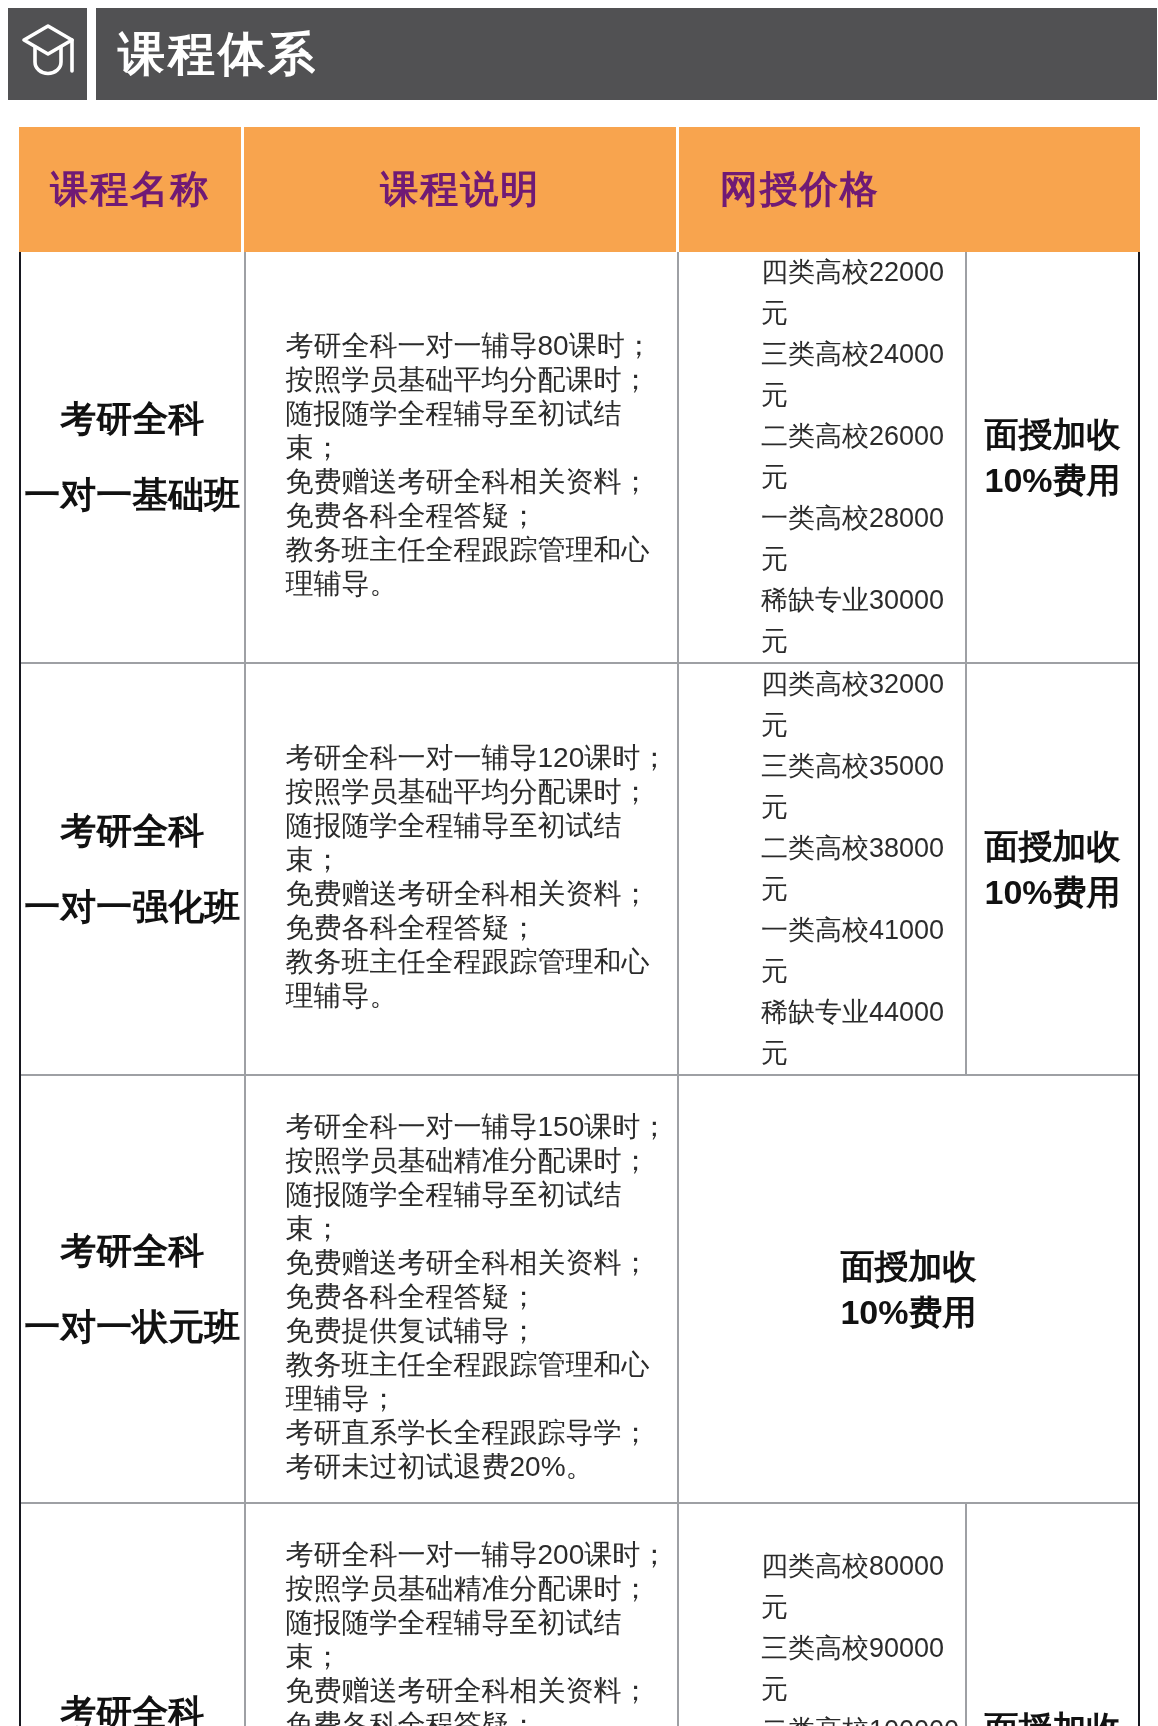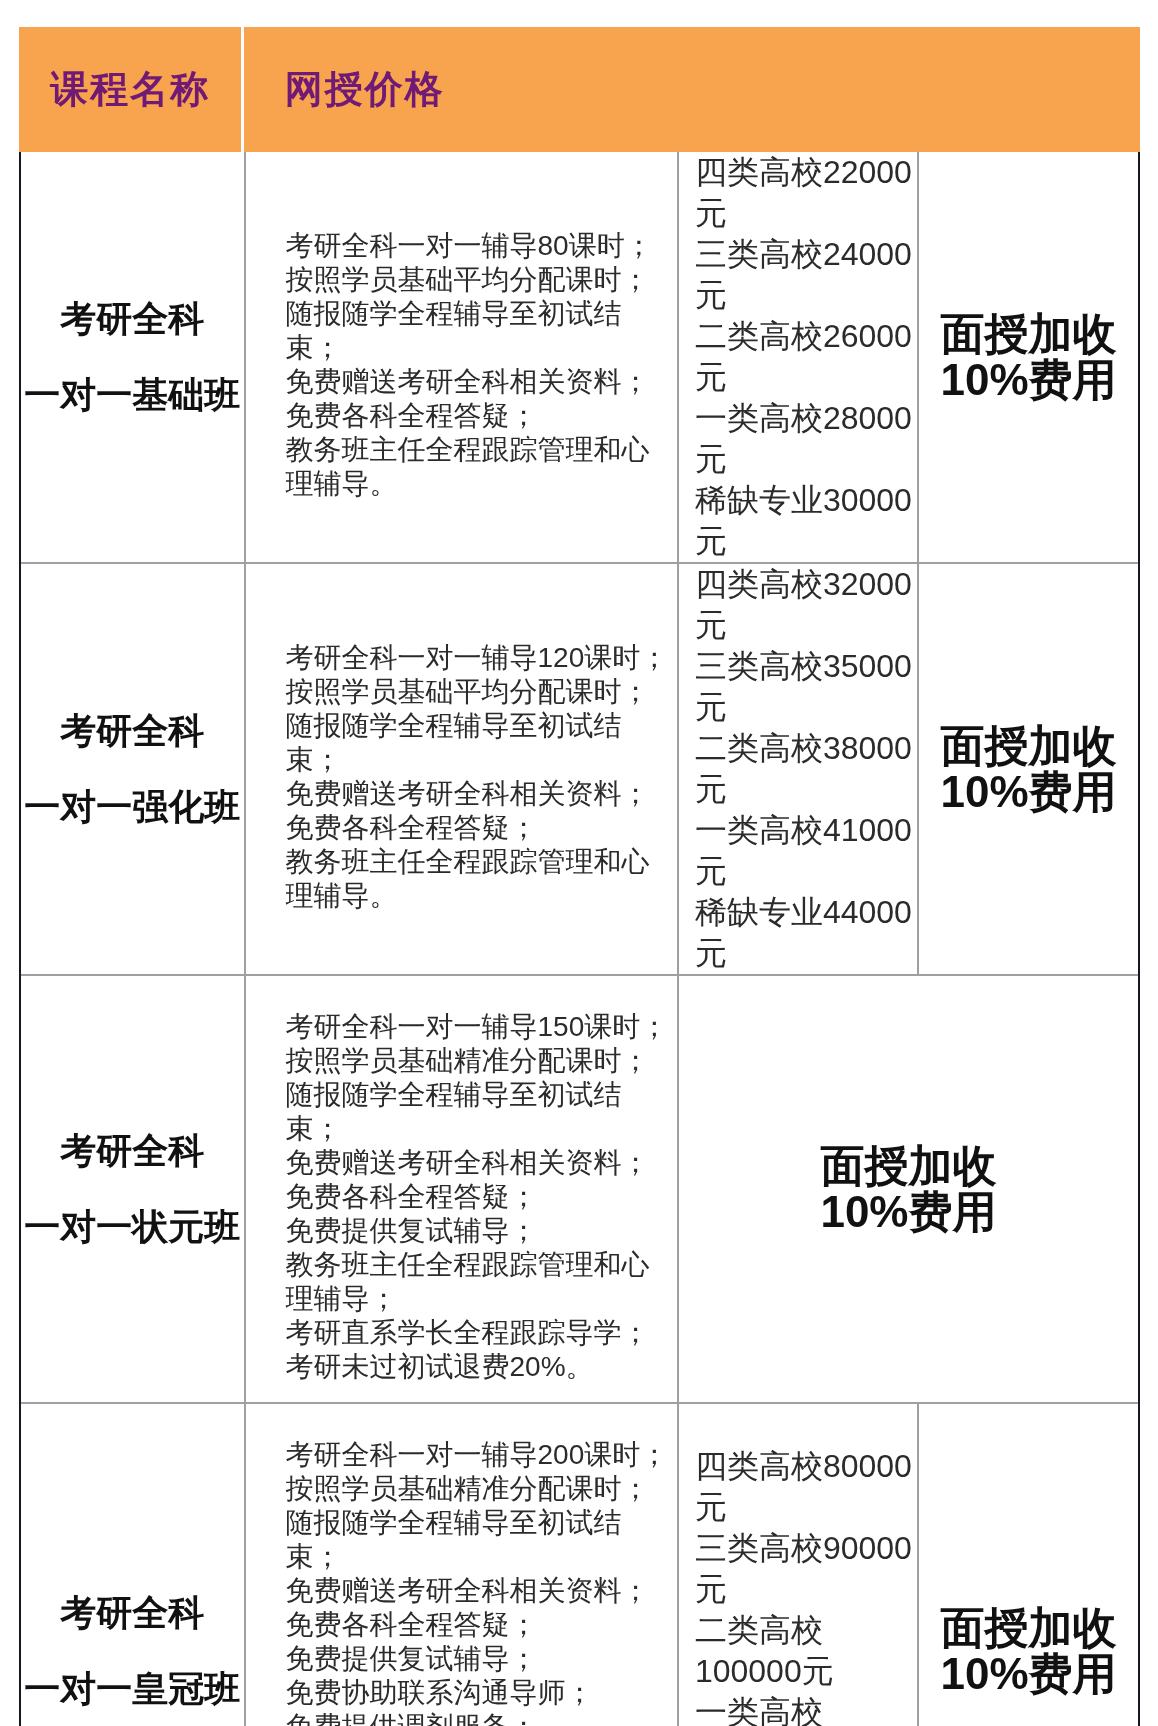--- a/index.html
+++ b/index.html
@@ -102,46 +102,62 @@
     display: flex;
     align-items: center;
     font-size: 28px;
     line-height: 34px;
     color: #2b2b2b;
     padding: 34px 8px 18px 40px;
   }
   .c-online {
     display: flex;
     align-items: center;
-    font-size: 32px;
+    font-size: 27px;
     line-height: 41px;
     color: #2b2b2b;
-    padding-left: 16px;
+    padding-left: 34px;
+    margin-left: 48px;
   }
   .c-offline {
     display: flex;
     align-items: center;
     justify-content: center;
     text-align: center;
-    font-size: 44px;
+    font-size: 34px;
     font-weight: bold;
     color: #111111;
     line-height: 46px;
   }
 </style>
 </head>
 <body>
 
 <div class="page">
 
+  <div class="top-header">
+    <div class="icon-box">
+      <span>
+        <svg width="58" height="62" viewBox="0 0 58 62" fill="none" xmlns="http://www.w3.org/2000/svg">
+          <path d="M29 5 L53 19 L29 33 L5 19 Z" stroke="#ffffff" stroke-width="3.6" stroke-linejoin="round"></path>
+          <path d="M16 26 V41 C16 47.5 21.8 52.5 29 52.5 C36.2 52.5 42 47.5 42 41 V26" stroke="#ffffff" stroke-width="3.6" stroke-linecap="round"></path>
+          <path d="M53 19 V50" stroke="#ffffff" stroke-width="3.6" stroke-linecap="round"></path>
+        </svg>
+      </span>
+    </div>
+    <div class="title-bar">
+      <span class="title-text">课程体系</span>
+    </div>
+  </div>
 
   <div class="course-table">
 
     <div class="thead">
       <div class="hcell col-1">课程名称</div>
+      <div class="hcell col-2">课程说明</div>
       <div class="hcell col-3">网授价格</div>
     </div>
 
     <div class="tbody">
 
       <div class="trow row-1">
         <div class="cell c-name col-1">考研全科
 一对一基础班</div>
         <div class="cell c-desc col-2">考研全科一对一辅导80课时；
 按照学员基础平均分配课时；

